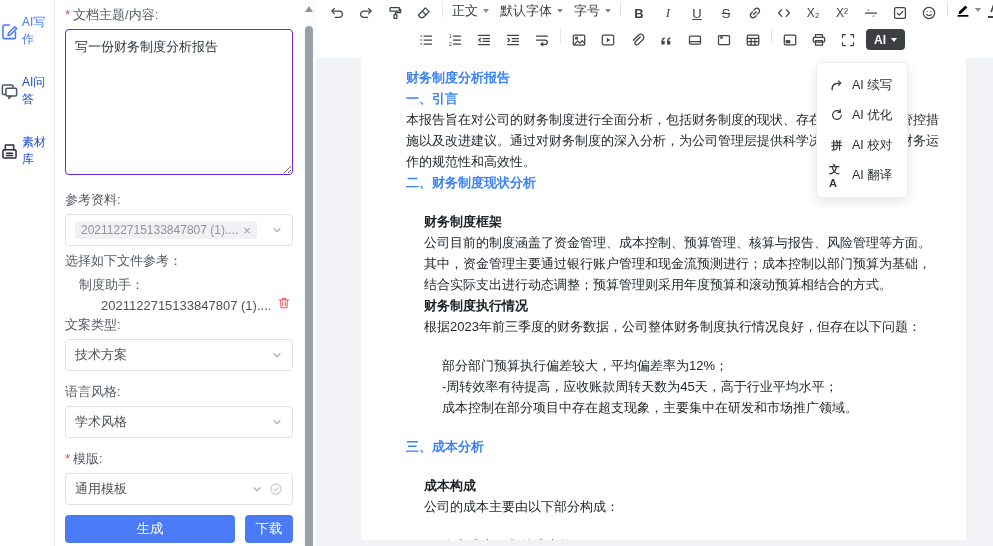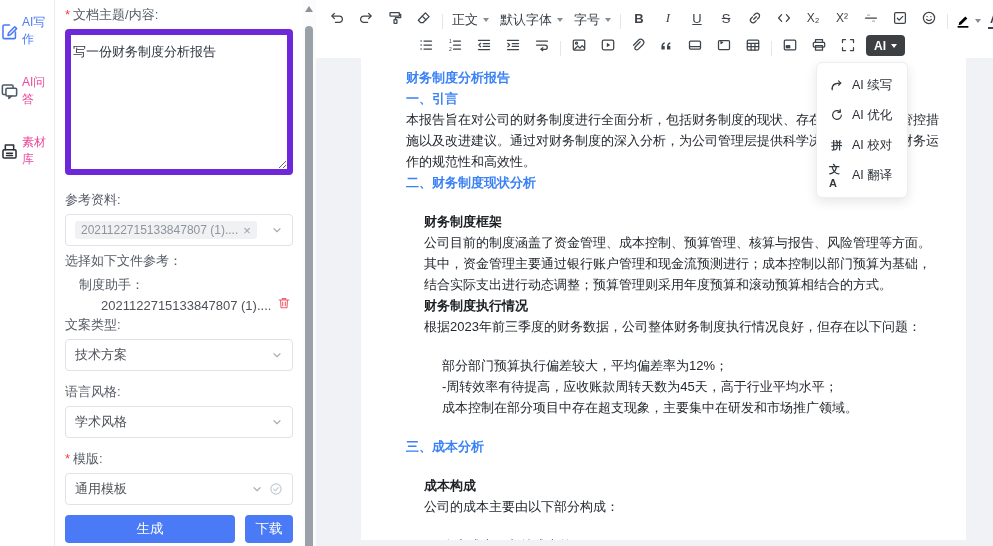--- a/index.html
+++ b/index.html
@@ -4,31 +4,31 @@
 <style>
   html,body{margin:0;padding:0;}
   body{width:993px;height:546px;overflow:hidden;background:#fff;
        font-family:"Liberation Sans","DejaVu Sans",sans-serif;-webkit-font-smoothing:antialiased;}
   .app{display:flex;width:993px;height:546px;}
 
   
   .rail{width:55px;box-sizing:border-box;border-right:1px solid #ececf0;padding-top:14px;
         display:flex;flex-direction:column;align-items:center;gap:26px;background:#fff;}
   .rail-item{display:flex;flex-direction:row;align-items:center;gap:3px;cursor:pointer;}
-  .rail-item .lbl{font-size:12px;color:#ec4899;}
+  .rail-item .lbl{font-size:12px;color:#1d4ed8;}
   .rail-item.active .lbl{color:#4a7af5;}
   .rail-item svg{display:block;}
 
   
   .form{width:248px;box-sizing:border-box;padding:6px 10px 0 10px;background:#fff;}
   .f-label{font-size:13px;color:#555b65;margin:12px 0 5px;}
   .f-label.first{margin-top:0;}
   .f-label .req{color:#f53f3f;margin-right:3px;}
   textarea.topic{width:100%;box-sizing:border-box;height:146px;resize:both;
-      border:6px solid #6d28d9;border-radius:4px;padding:7px 2px;font-size:13px;color:#303540;
+      border:1px solid #6d28d9;border-radius:4px;padding:7px 9px;font-size:13px;color:#303540;
       font-family:inherit;line-height:19px;outline:none;}
   .sel{height:32px;box-sizing:border-box;border:1px solid #dfe2e8;border-radius:4px;
       display:flex;align-items:center;padding:0 9px;gap:6px;background:#fff;cursor:pointer;}
   .sel .val{flex:1;font-size:13px;color:#4e5257;white-space:nowrap;overflow:hidden;}
   .chev{flex:none;display:block;}
   .tag{display:flex;align-items:center;gap:5px;background:#f0f1f3;border-radius:3px;
       padding:2px 6px;max-width:178px;}
   .tag .t-txt{font-size:12px;color:#8f959e;white-space:nowrap;overflow:hidden;}
   .tag .t-x{font-size:13px;color:#9aa0a8;cursor:pointer;line-height:1;}
   .file-ref{margin:6px 0 2px;}
@@ -47,21 +47,21 @@
   .vscroll{width:13px;background:#fcfcfd;position:relative;flex:none;}
   .vscroll .up{position:absolute;left:2px;top:6px;width:0;height:0;
       border-left:4.5px solid transparent;border-right:4.5px solid transparent;
       border-bottom:6px solid #8d9299;}
   .vscroll .thumb{position:absolute;left:2px;top:26px;width:8px;height:530px;
       background:#9ba1a8;border-radius:4px;}
 
   
   .editor{flex:1;display:flex;flex-direction:column;position:relative;background:#fff;min-width:0;}
   .toolbar{height:58px;box-sizing:border-box;padding:2px 4px 0 10px;}
-  .tb-row{height:27px;display:flex;align-items:flex-end;gap:7px;}
+  .tb-row{height:27px;display:flex;align-items:flex-start;gap:7px;}
   .tb-row.second{justify-content:flex-end;padding-right:84px;}
   .tbtn{width:22px;height:22px;flex:none;display:flex;align-items:center;justify-content:center;
       border-radius:3px;cursor:pointer;color:#3e444b;background:transparent;border:none;padding:0;}
   .tbtn svg{display:block;stroke:#3e444b;stroke-width:1.25;fill:none;
       stroke-linecap:round;stroke-linejoin:round;}
   .tbtn .flt{fill:#3e444b;stroke:none;}
   .lt{font-size:13px;color:#3e444b;}
   .lt.b{font-weight:700;}
   .lt.i{font-family:"Liberation Serif",serif;font-style:italic;}
   .lt.u{text-decoration:underline;}

